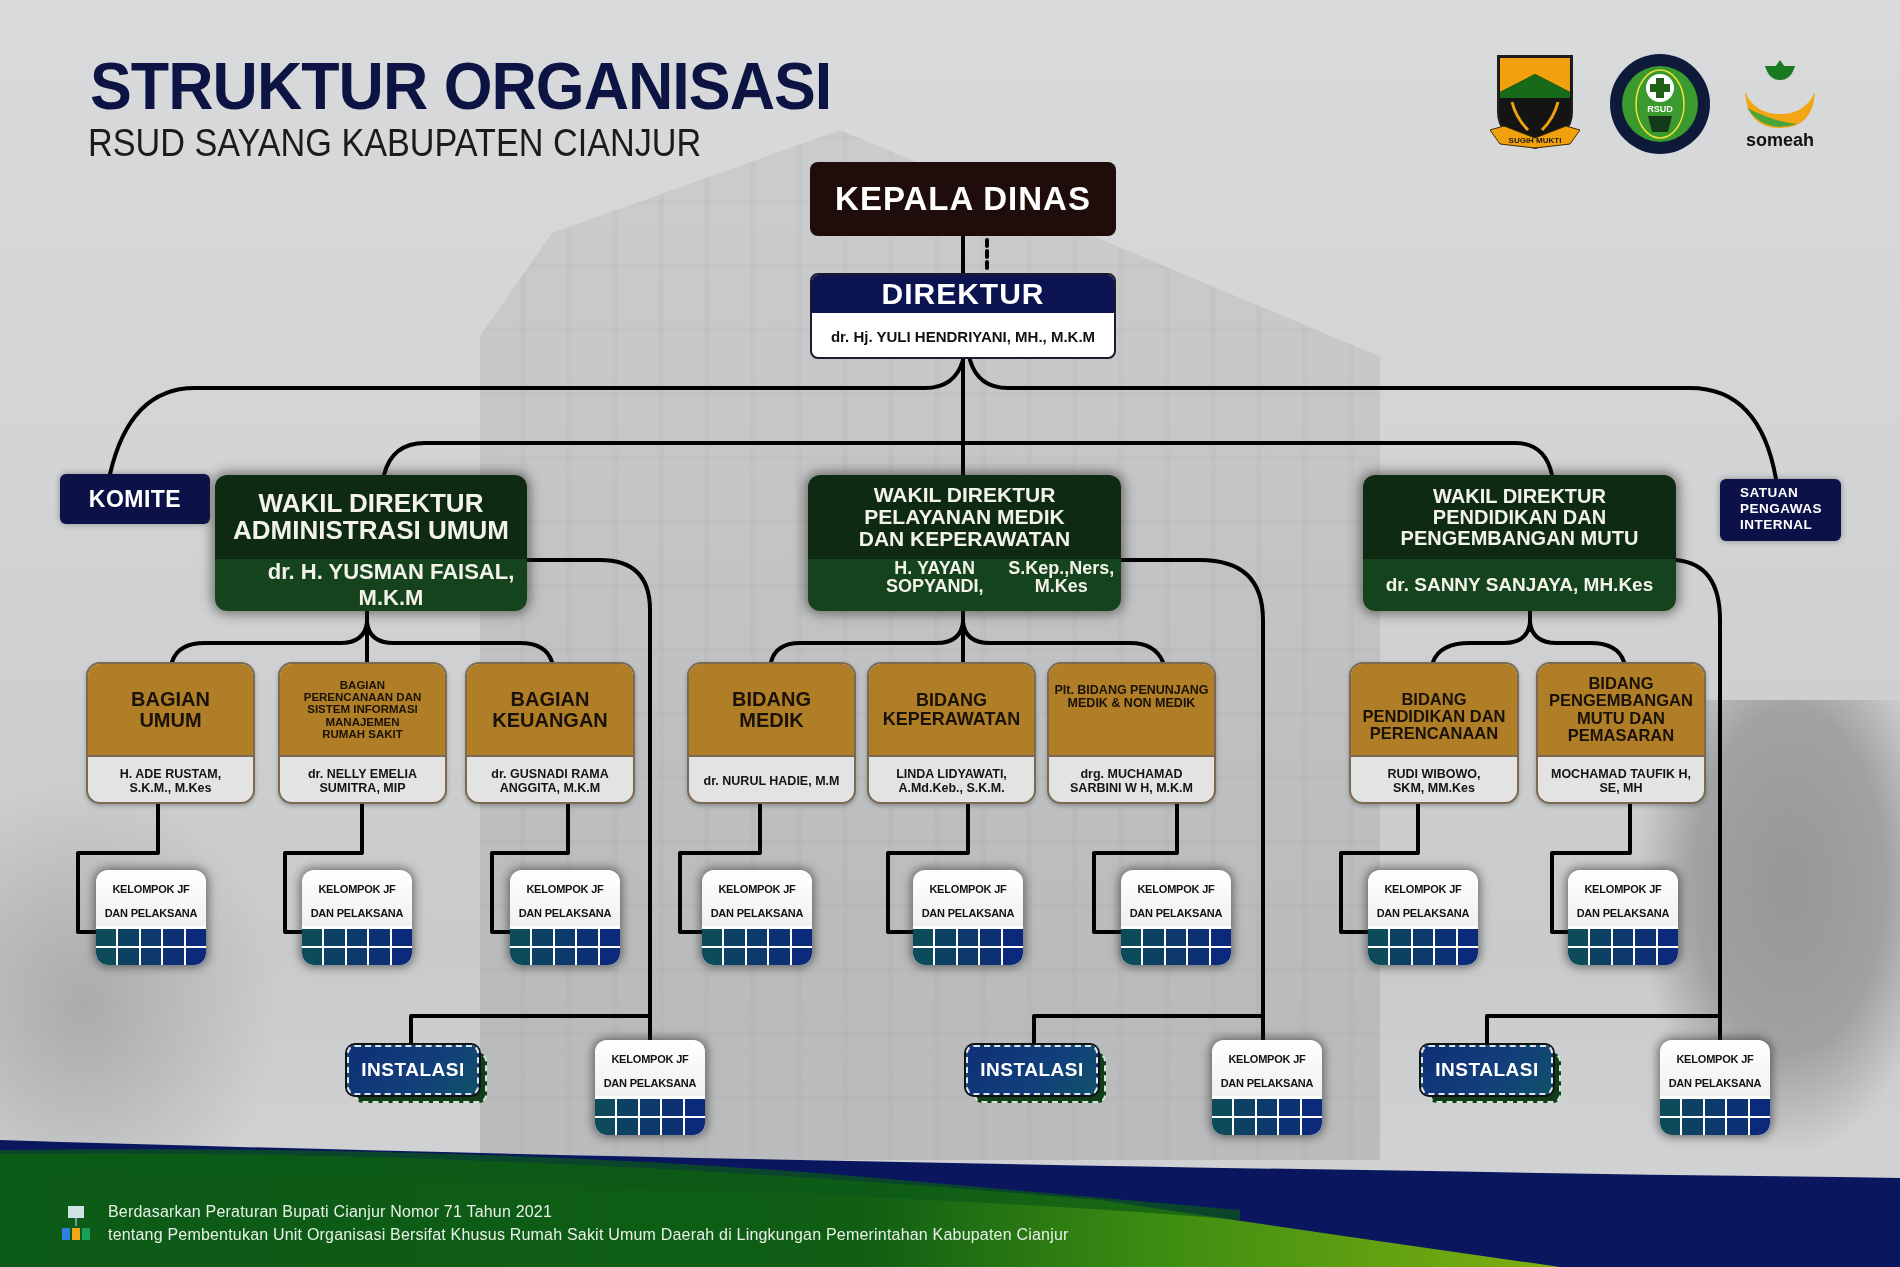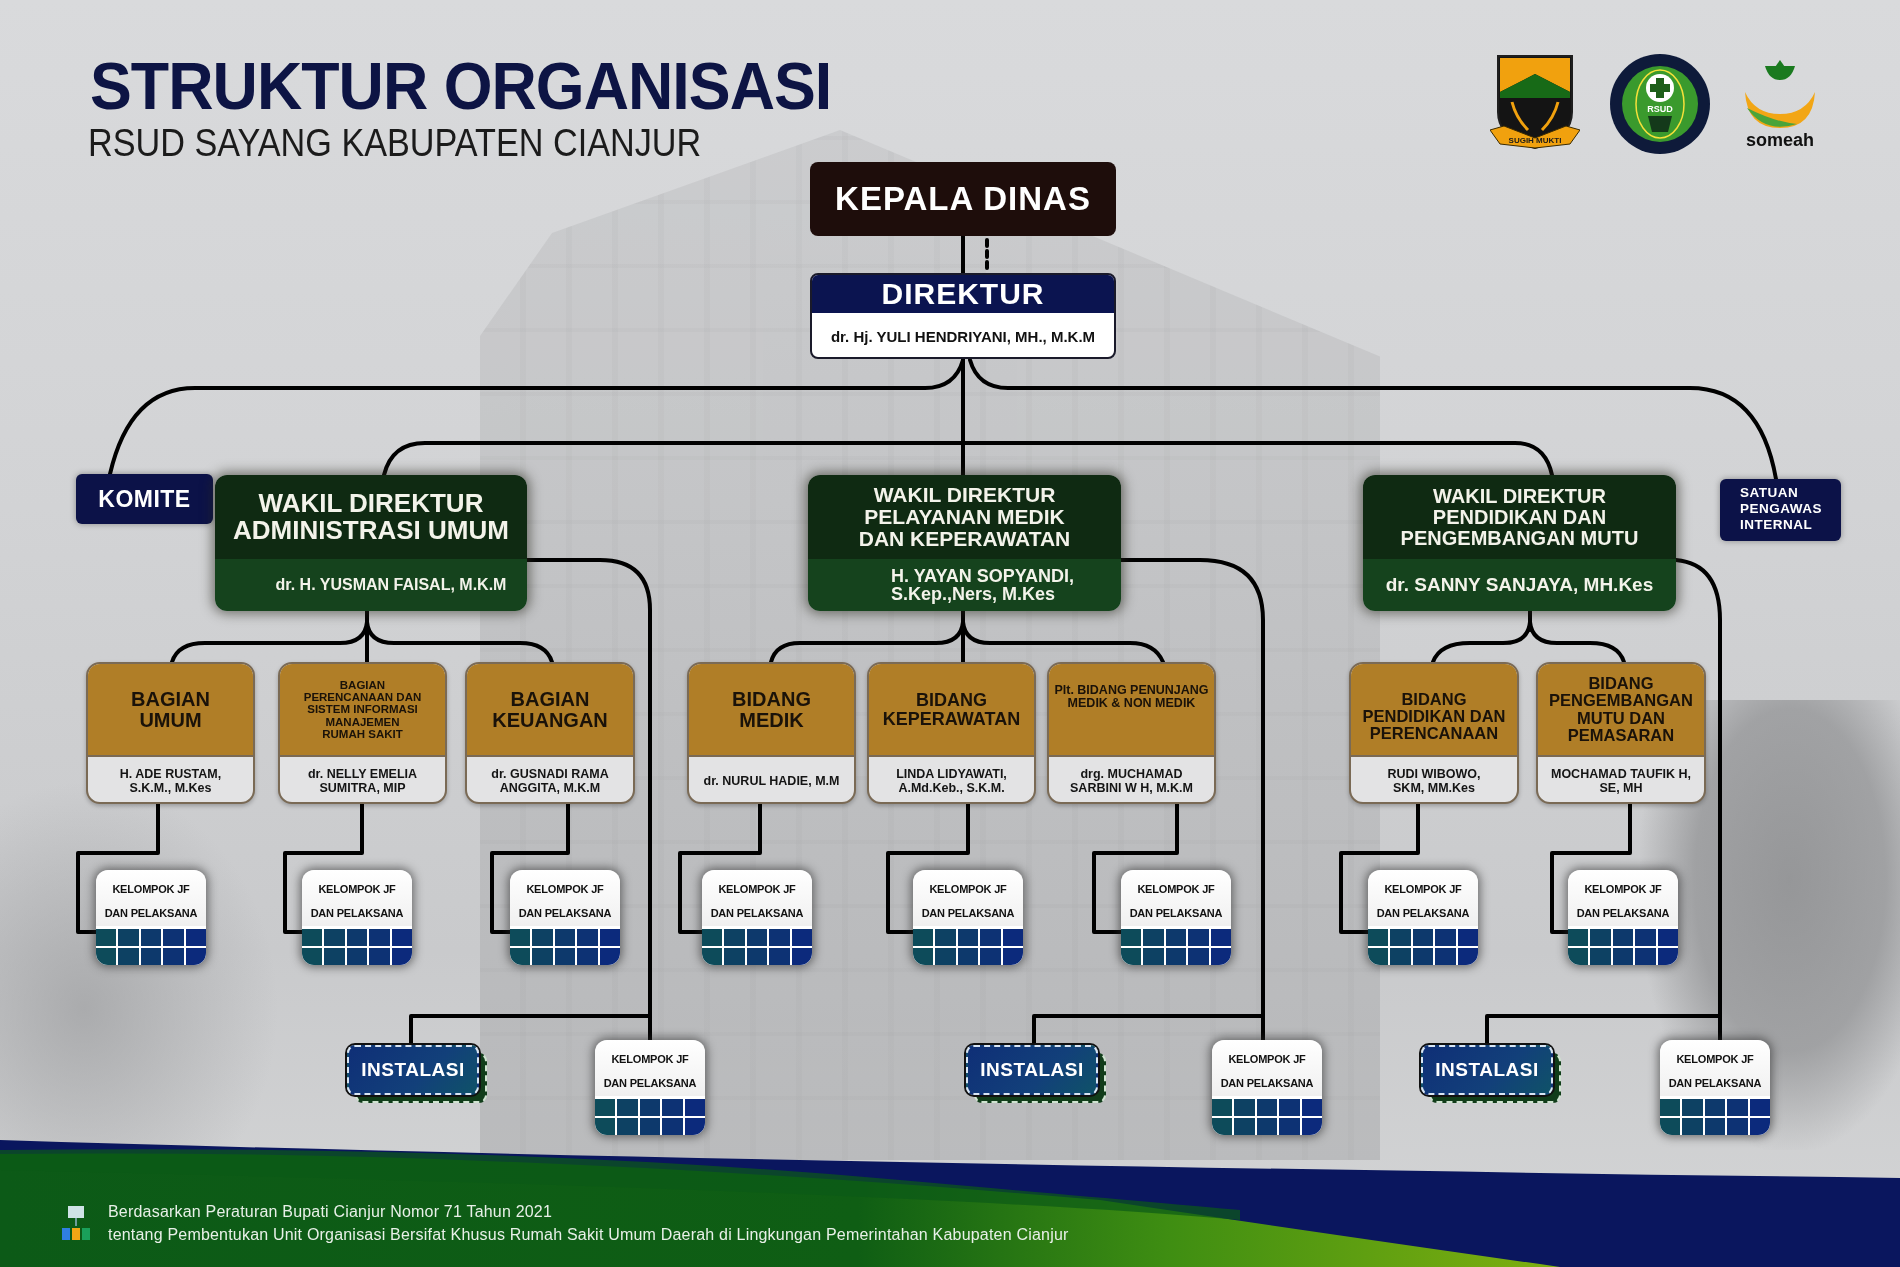--- a/index.html
+++ b/index.html
@@ -69,45 +69,45 @@
   }
   .direktur .nm {
     height: 46px; display: flex; align-items: center; justify-content: center;
     font-family: "Liberation Sans", sans-serif; font-weight: 700; font-size: 15px; color: #111;
   }
   .navy-small {
     background: #0c1248; border-radius: 6px; color: #fff;
     font-family: "Liberation Sans", sans-serif; font-weight: 700;
     box-shadow: 0 0 6px rgba(0,0,0,0.35);
   }
-  .komite { left: 76px; top: 474px; width: 137px; height: 50px; font-size: 23px;
+  .komite { left: 60px; top: 474px; width: 150px; height: 50px; font-size: 23px;
     display: flex; align-items: center; justify-content: center; letter-spacing: 0.5px; }
   .spi { left: 1720px; top: 479px; width: 121px; height: 62px; font-size: 13.5px; line-height: 16px;
     padding: 6px 0 0 20px; letter-spacing: 0.5px; }
   .spi span { display: block; }
 
   .wd {
     border-radius: 12px; box-shadow: 0 0 12px 3px rgba(40,40,30,0.55);
     color: #f3f3ea; font-family: "Liberation Sans", sans-serif; font-weight: 700;
   }
   .wd .hd {
     background: #0f2a12; height: 84px;
     display: flex; flex-direction: column; align-items: center; justify-content: center;
     text-align: center; line-height: 1.05;
   }
   .wd .nm {
     background: #15431d; height: 52px;
     display: flex; align-items: center; justify-content: center; text-align: center;
   }
   .wd-admin { left: 215px; top: 475px; width: 312px; height: 136px; }
   .wd-admin .hd { font-size: 26px; }
-  .wd-admin .nm { font-size: 16px; padding-left: 40px; }
+  .wd-admin .nm { font-size: 22px; padding-left: 40px; }
   .wd-pel { left: 808px; top: 475px; width: 313px; height: 136px; }
   .wd-pel .hd { font-size: 21px; }
-  .wd-pel .nm { font-size: 18px; line-height: 1.0; flex-direction: column; align-items: flex-start; padding-left: 83px; }
+  .wd-pel .nm { font-size: 18px; line-height: 1.0; flex-direction: row; align-items: flex-start; padding-left: 60px; }
   .wd-pen { left: 1363px; top: 475px; width: 313px; height: 136px; }
   .wd-pen .hd { font-size: 20px; }
   .wd-pen .nm { font-size: 19px; }
 
   .unit {
     top: 662px; height: 142px; border-radius: 14px;
     border: 2px solid #7a6a55; background: #e3e3e4;
     box-shadow: 0 2px 4px rgba(0,0,0,0.25);
     font-family: "Liberation Sans", sans-serif; font-weight: 700; color: #1a1209;
   }

